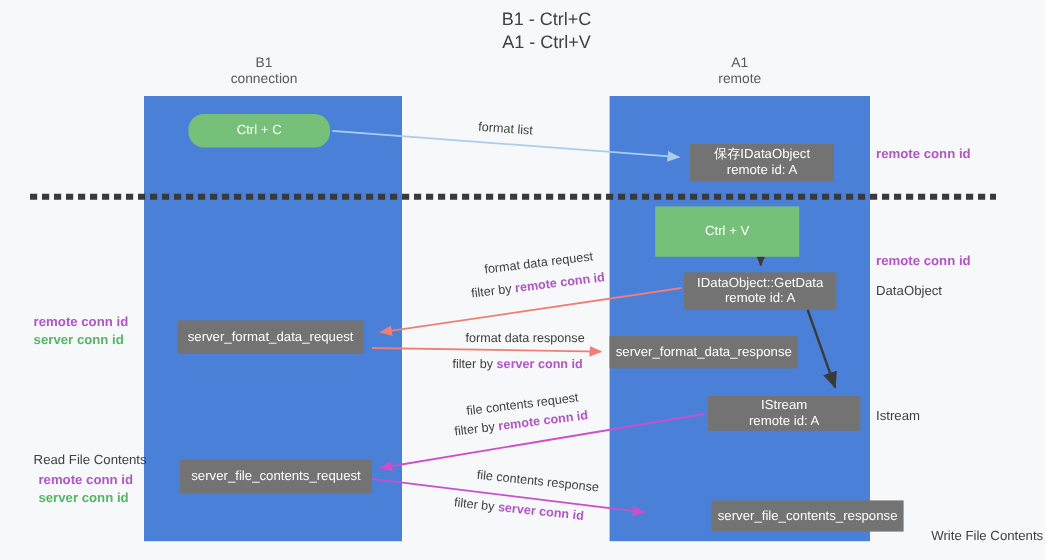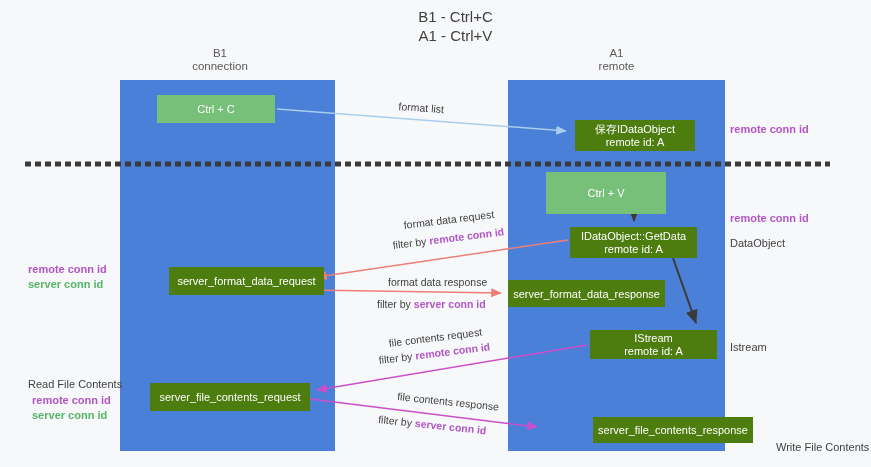--- a/index.html
+++ b/index.html
@@ -15,29 +15,29 @@
   #hdr-right { left:508px; top:47px; width:217px; }
 
   .lane { position:absolute; top:80px; height:371px; background:#4a80d8; }
   #lane-left  { left:120px; width:215px; }
   #lane-right { left:508px; width:217px; }
 
   svg.overlay { position:absolute; left:0; top:0; z-index:2; pointer-events:none; }
 
   .node { position:absolute; z-index:3; color:#fff; font-size:11px; text-align:center; }
   .node.green  { background:#77c07a; }
-  .node.orange { background:#4d7c0f; }
+  .node.orange { background:#737373; }
   .one-line { display:flex; align-items:center; justify-content:center; }
   .two-line { display:flex; flex-direction:column; align-items:center; justify-content:center; line-height:13px; }
 
-  #node-ctrl-c   { left:157px; top:95px;  width:118px; height:28px; }
+  #node-ctrl-c   { left:157px; top:95px;  width:118px; height:28px;border-radius:13px; }
   #node-save-ido { left:575px; top:120px; width:120px; height:31px; }
   #node-ctrl-v   { left:546px; top:172px; width:120px; height:42px; }
   #node-getdata  { left:570px; top:227px; width:127px; height:31px; }
-  #node-sfdreq   { left:169px; top:267px; width:155px; height:28px; }
+  #node-sfdreq   { left:148px; top:267px; width:155px; height:28px; }
   #node-sfdresp  { left:508px; top:280px; width:157px; height:27px; }
   #node-istream  { left:590px; top:330px; width:127px; height:29px; }
   #node-sfcreq   { left:150px; top:383px; width:160px; height:28px; }
   #node-sfcresp  { left:545px; top:417px; width:160px; height:26px;margin-left:48px; }
 
   .flow-label { position:absolute; z-index:3; font-size:10.5px; color:#3f3f3f;
                 white-space:nowrap; transform-origin:0 0; }
   .side-label { position:absolute; z-index:3; font-size:11px; color:#3f3f3f; white-space:nowrap; }
   .purple { color:#b156c4; font-weight:bold; }
   .greent { color:#55b667; font-weight:bold; }

